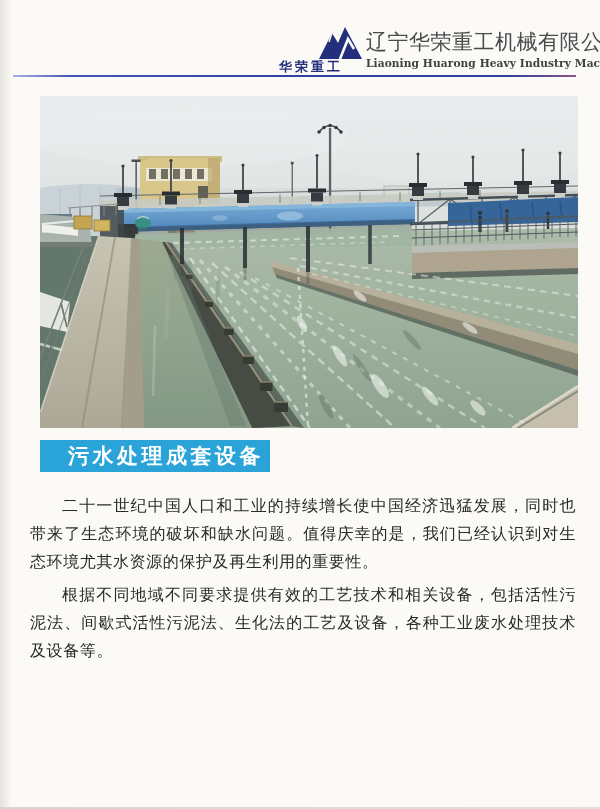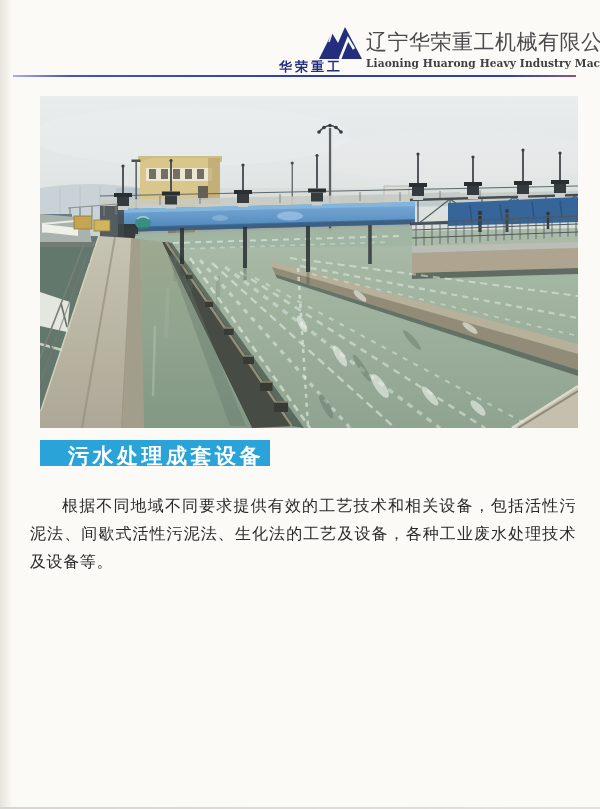--- a/index.html
+++ b/index.html
@@ -32,36 +32,36 @@
     font-weight:bold; font-size:10.6px; letter-spacing:0.1px; color:#3e4042; white-space:nowrap;
   }
   .header-rule{
     position:absolute; left:13px; top:75px; width:563px; height:2.4px;
     background:linear-gradient(90deg,#aab0e0 0%,#4656b8 10%,#2c3fa4 55%,#31429f 88%,#8a5586 100%);
   }
   
   .plant-photo{ position:absolute; left:40px; top:96px; width:538px; height:332px; }
   
   .section-banner{
-    position:absolute; left:40px; top:440px; width:230px; height:26px;
+    position:absolute; left:40px; top:440px; width:230px; height:32px;
     background:#2aa3d9;
   }
   .section-title{
     font-family:"DejaVu Sans","Liberation Sans",sans-serif;
     font-weight:bold; font-size:21px; line-height:32px;
     color:#ffffff; letter-spacing:3.5px; padding-left:28px; white-space:nowrap;
   }
   
   .body-text{
     position:absolute; left:30px; top:492px; width:546px;
     font-size:16px; line-height:28px; letter-spacing:0.6px;
     color:#2a2a2a; text-align:justify;
   }
   .body-text p{ margin:0; text-indent:2em; }
-  .body-text p + p{ margin-top:21px; }
+  .body-text p + p{ margin-top:5px; }
 </style>
 </head>
 <body>
 
 <div class="page">
 
   <div class="scan-edge-left"></div>
 
   <div>
     <svg class="logo-mark" viewBox="0 0 46 34">
@@ -373,17 +373,18 @@
     </g>
 
     <rect x="0" y="0" width="538" height="332" fill="#ffffff" opacity="0.04"></rect>
   </svg>
 
   <div class="section-banner" style="background-color: rgb(42, 163, 217);">
     <div class="section-title">污水处理成套设备</div>
   </div>
 
   <div class="body-text">
+    <p>二十一世纪中国人口和工业的持续增长使中国经济迅猛发展，同时也带来了生态环境的破坏和缺水问题。值得庆幸的是，我们已经认识到对生态环境尤其水资源的保护及再生利用的重要性。</p>
     <p>根据不同地域不同要求提供有效的工艺技术和相关设备，包括活性污泥法、间歇式活性污泥法、生化法的工艺及设备，各种工业废水处理技术及设备等。</p>
   </div>
 
   <div class="scan-edge-bottom"></div>
 </div>
 
 </body></html>

